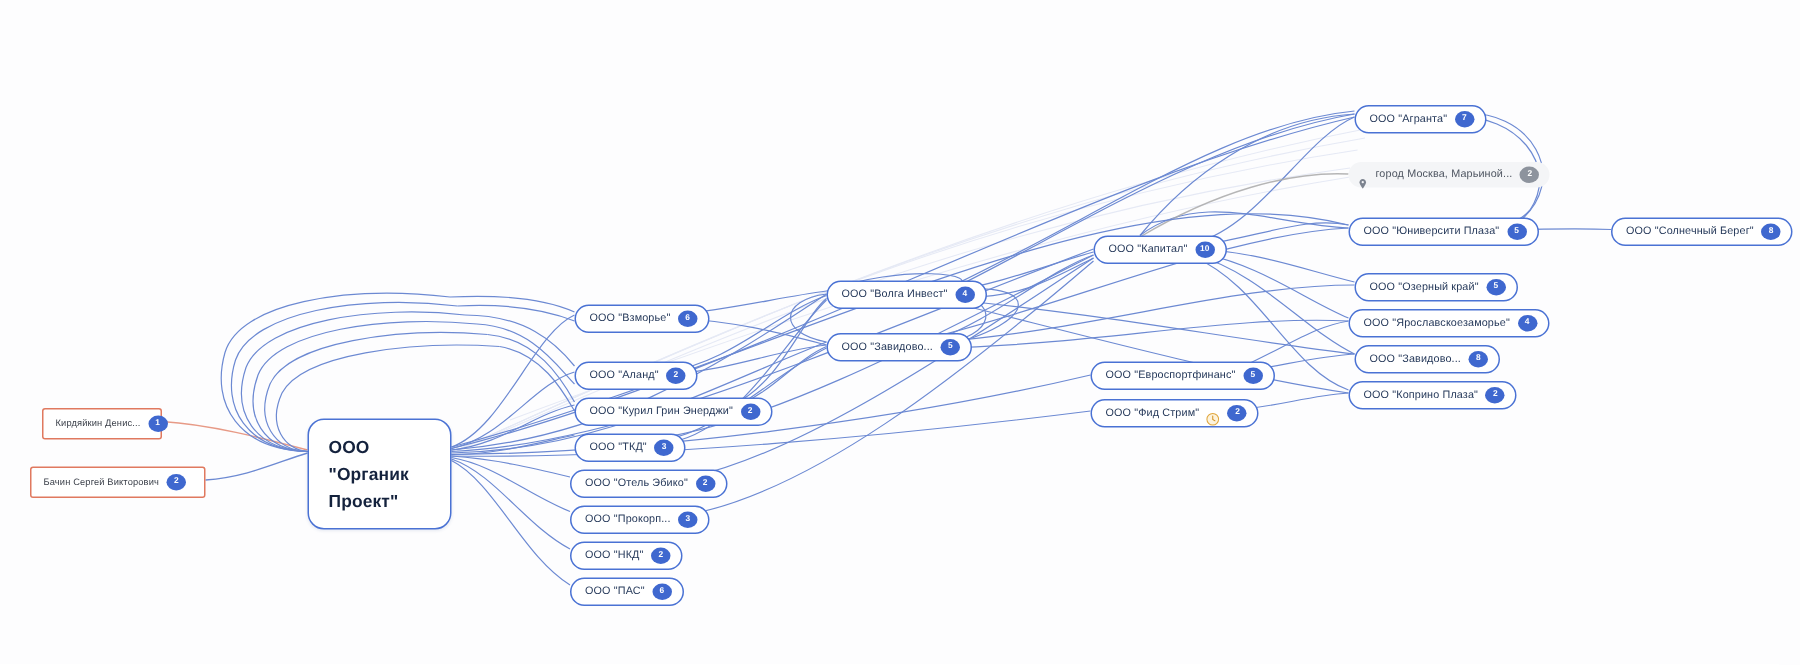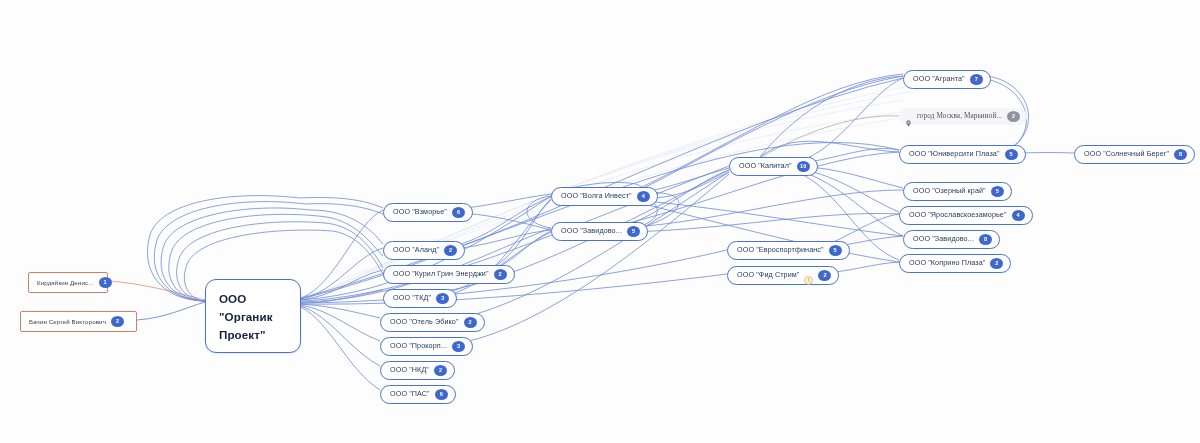--- a/index.html
+++ b/index.html
@@ -87,21 +87,20 @@
   }
   
   .node-location {
     border: none;
     background: #f4f5f7;
     border-radius: 11px;
     padding: 3px 7px 3px 6px;
   }
   .node-location .node-label {
     color: #4e5561;
-    font-family: Liberation Serif, serif;
   }
   .node-location .badge {
     background: #8d939d;
   }
   .pin-icon {
     width: 7px;
     height: 7px;
     flex: 0 0 auto;
     display: inline-block;
   }

